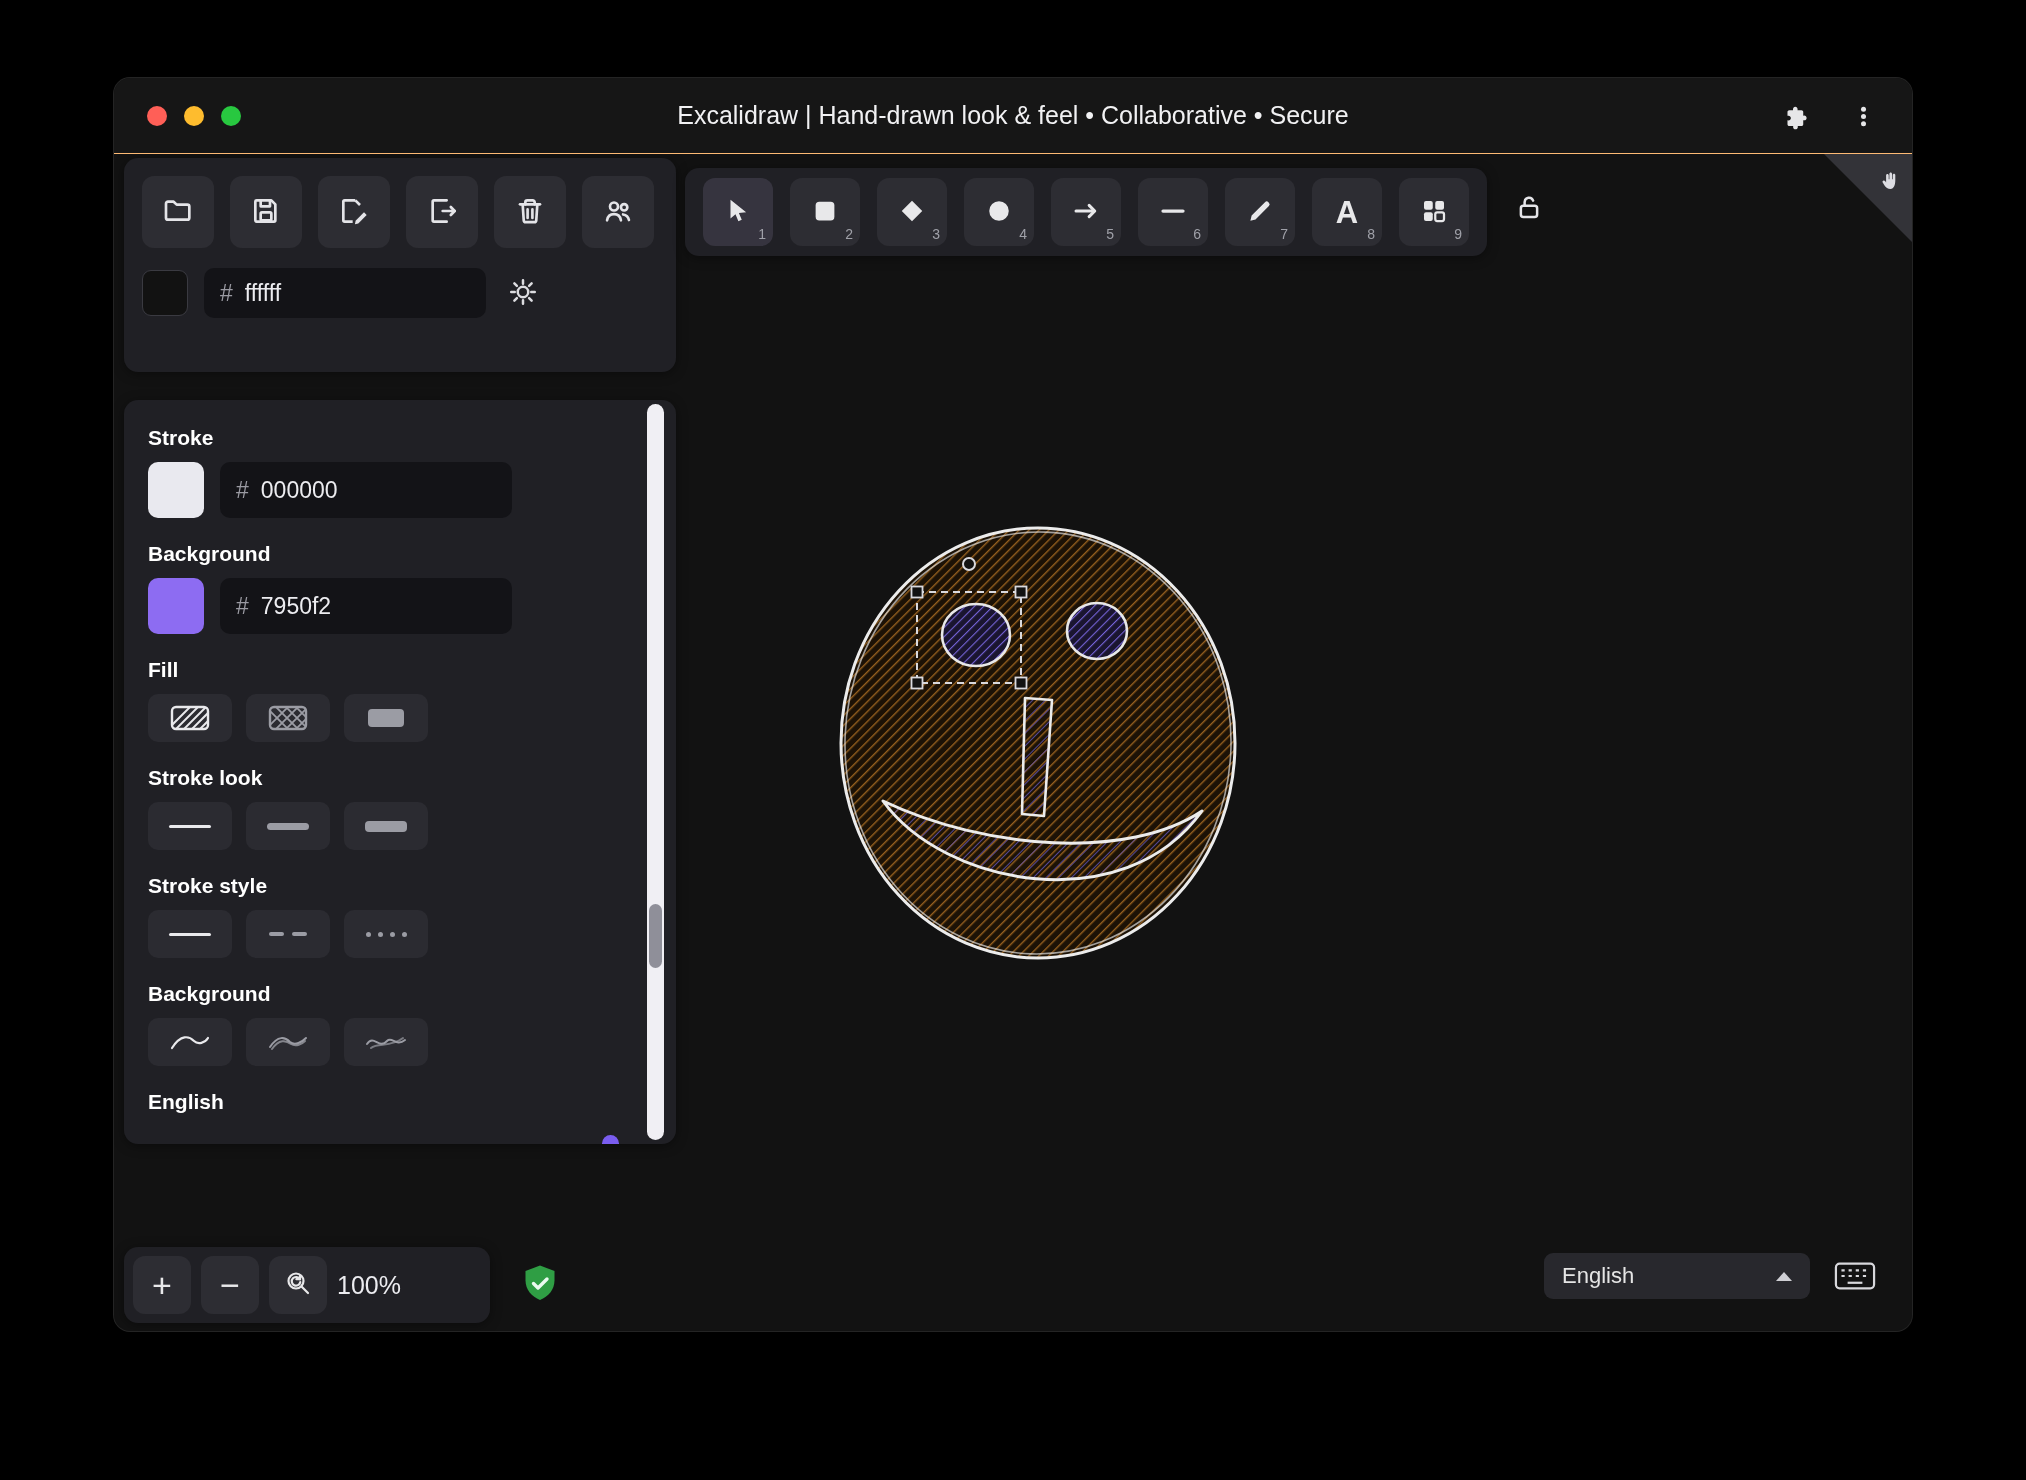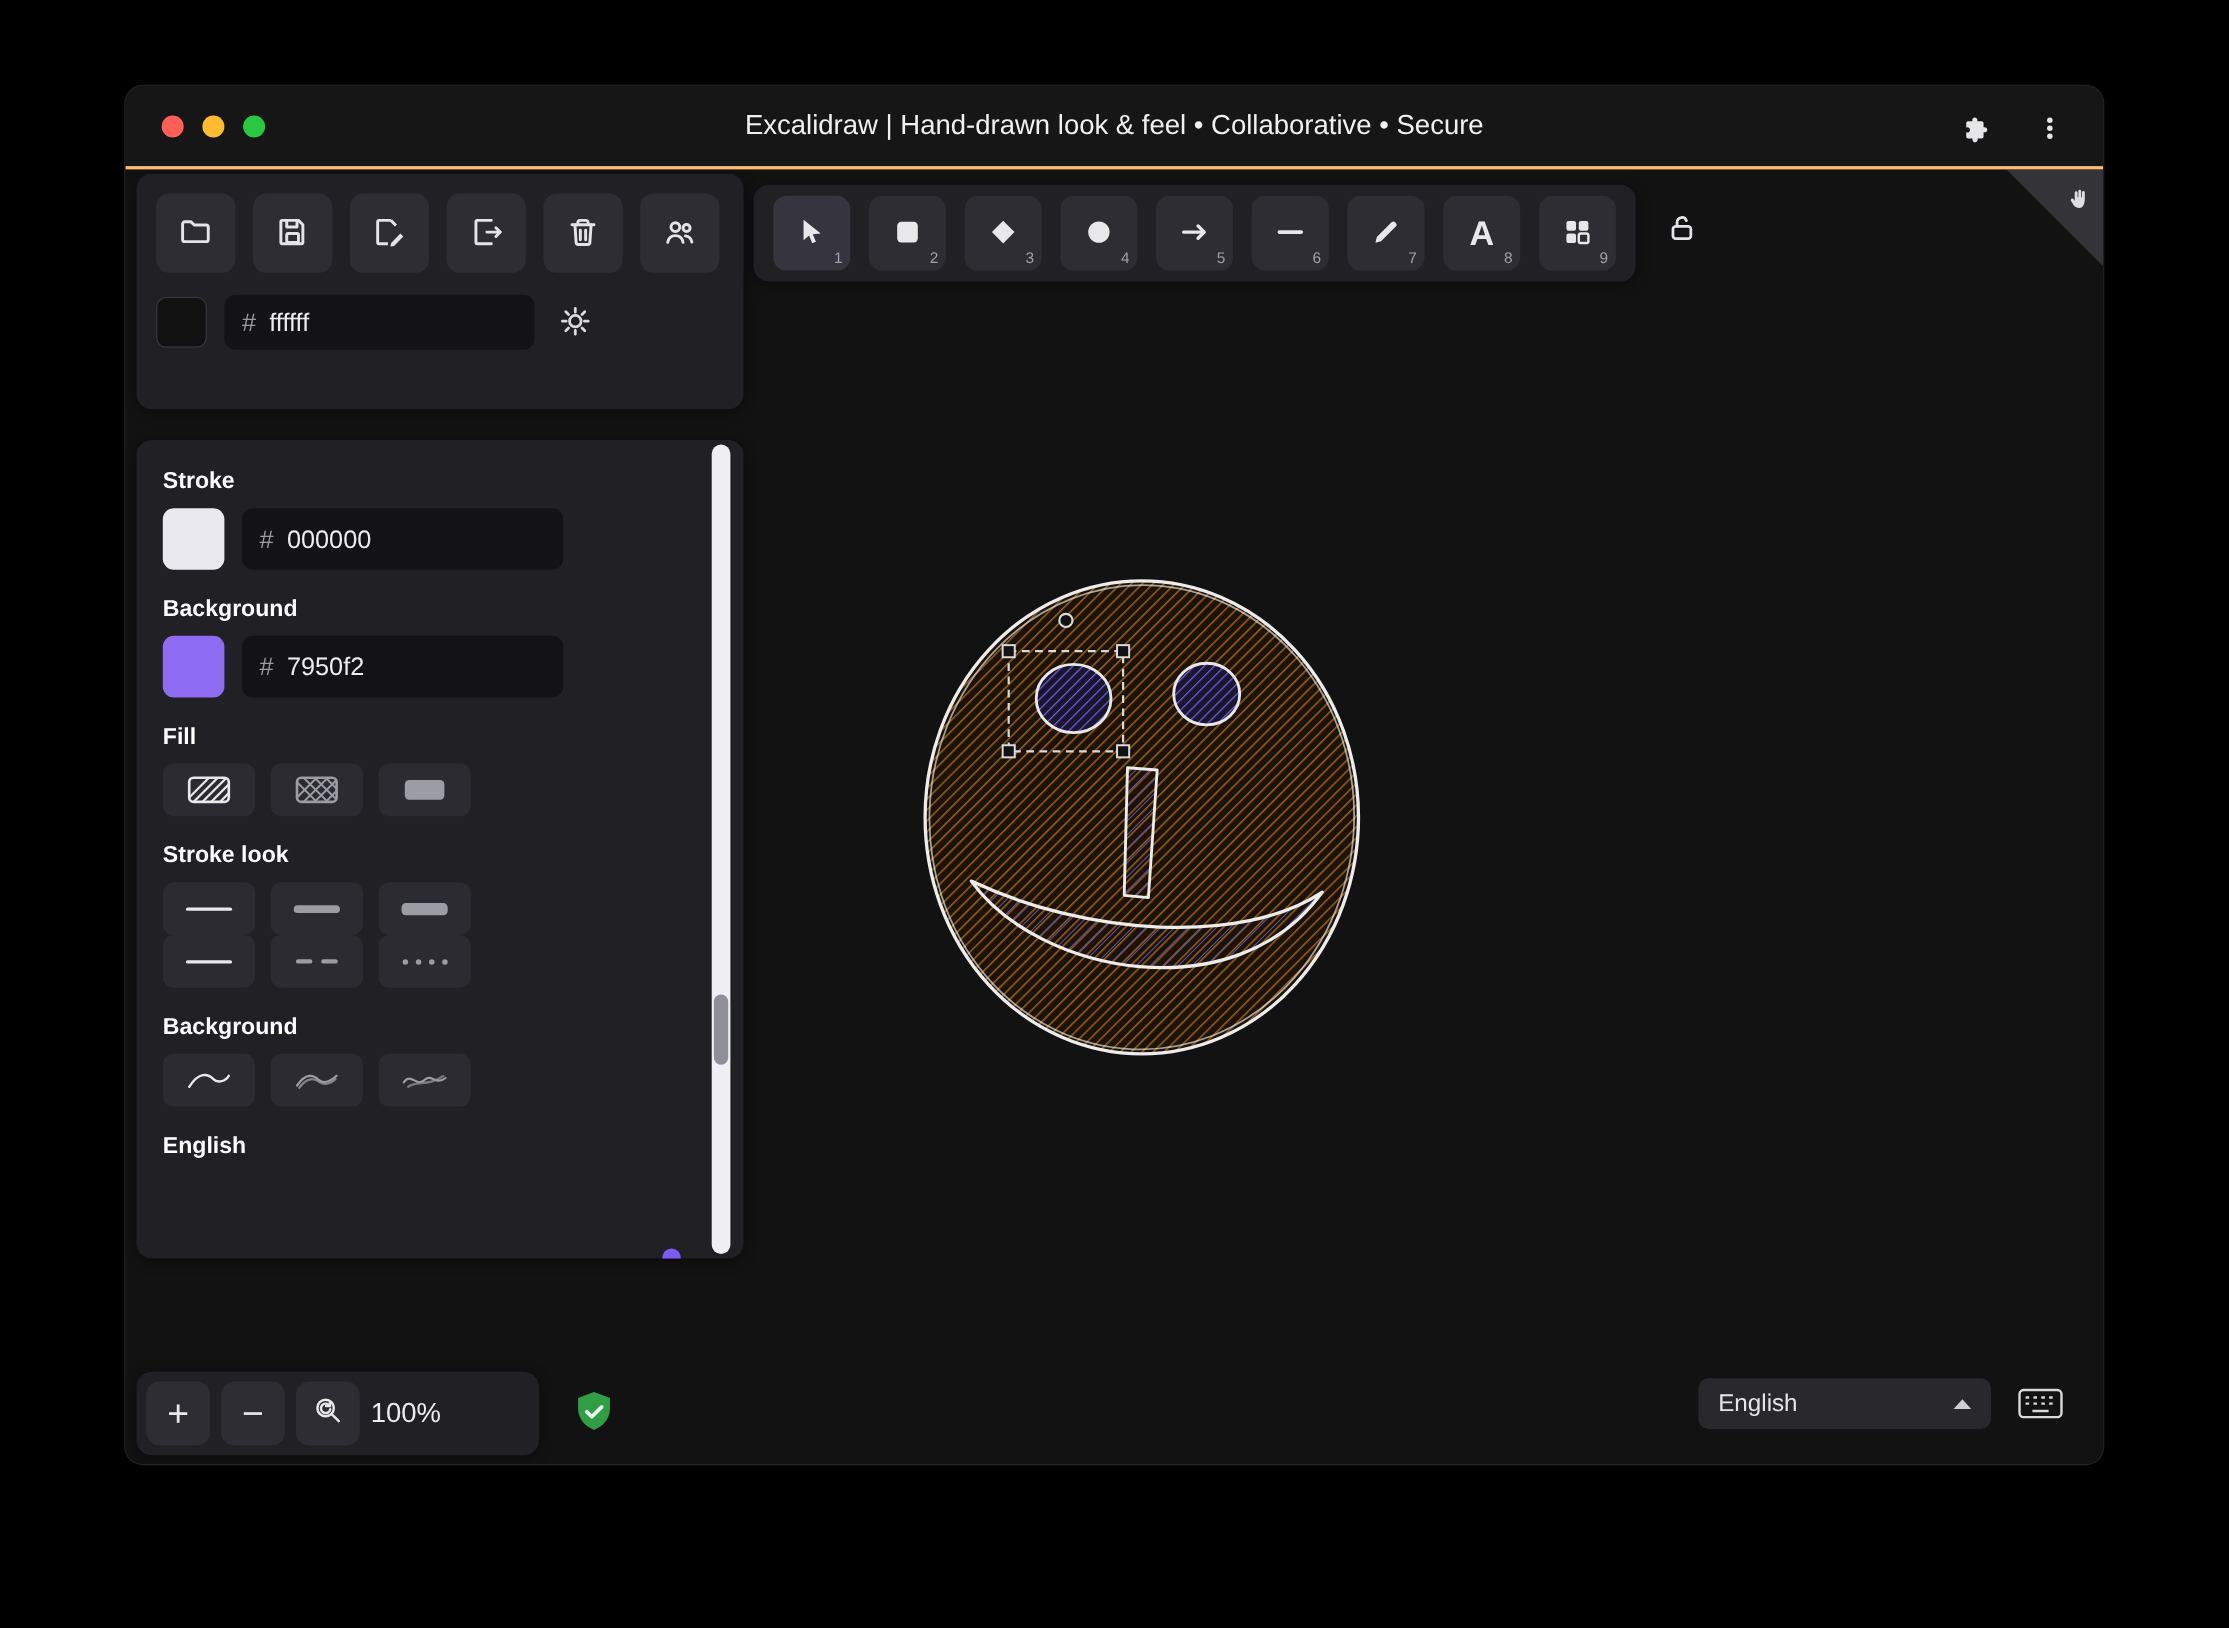--- a/index.html
+++ b/index.html
@@ -5,21 +5,21 @@
   * { margin:0; padding:0; box-sizing:border-box; }
   html,body { width:2026px; height:1480px; background:#000; }
   body { font-family:"Liberation Sans", sans-serif; position:relative; overflow:hidden; }
 
   .window { position:absolute; left:114px; top:78px; width:1798px; height:1253px;
     background:#121212; border-radius:16px; overflow:hidden;
     box-shadow:0 0 0 1px #242424, 0 30px 80px rgba(0,0,0,.65); }
 
   
   .titlebar { position:absolute; left:0; top:0; right:0; height:76px; background:#161616;
-    border-bottom:3px solid #fdba74; display:flex; align-items:center; z-index:30; }
+    border-bottom:1px solid #fdba74; display:flex; align-items:center; z-index:30; }
   .lights { display:flex; gap:17px; padding-left:33px; }
   .light { width:20px; height:20px; border-radius:50%; border:none; cursor:pointer; }
   .l-close{background:#ff5f57}.l-min{background:#febc2e}.l-max{background:#28c840}
   .title { position:absolute; left:0; right:0; text-align:center; font-size:25px; color:#f1f1f3; pointer-events:none; }
   .tb-right { position:absolute; right:36px; top:0; height:76px; display:flex; gap:40px; align-items:center; }
   .tb-btn { background:transparent; border:none; cursor:pointer; display:flex; }
 
   
   .canvas-svg { position:absolute; left:0; top:0; z-index:1; }
 
@@ -366,20 +366,21 @@
             <span class="bar bh2"></span>
           </span>
         </button>
       <button class="opt">
           <span class="dim">
             <span class="bar bh3"></span>
           </span>
         </button>
     </div>
 
+    <div class="plabel">Stroke style</div>
     <div class="optrow">
       <button class="opt">
           <span class="bright">
             <span class="bar bh1"></span>
           </span>
         </button>
       <button class="opt">
           <span class="dim dashrow">
             <span class="dash"></span>
             <span class="dash"></span>

